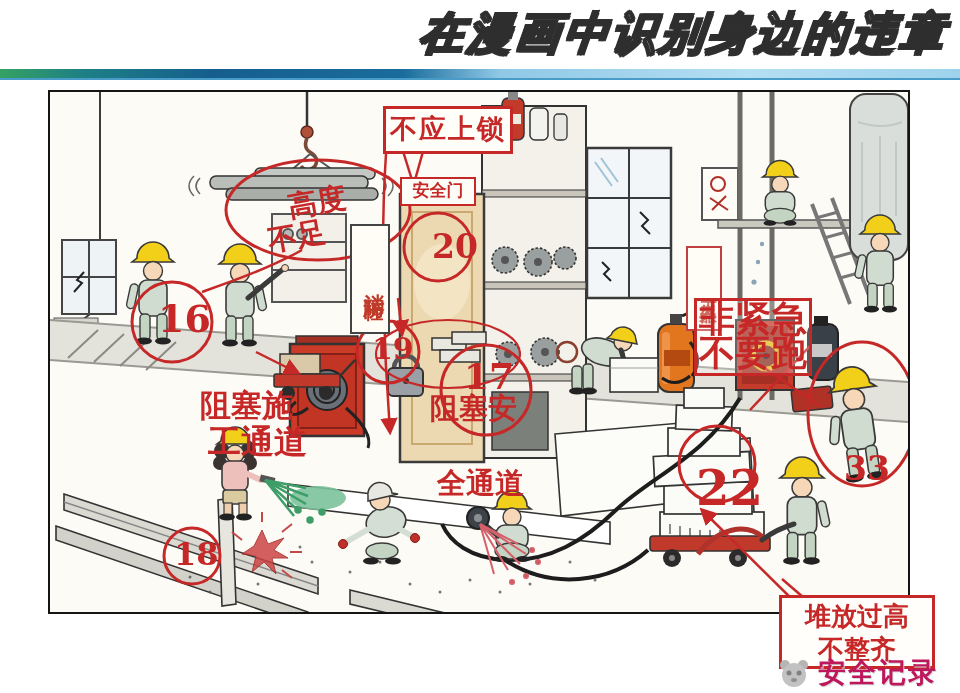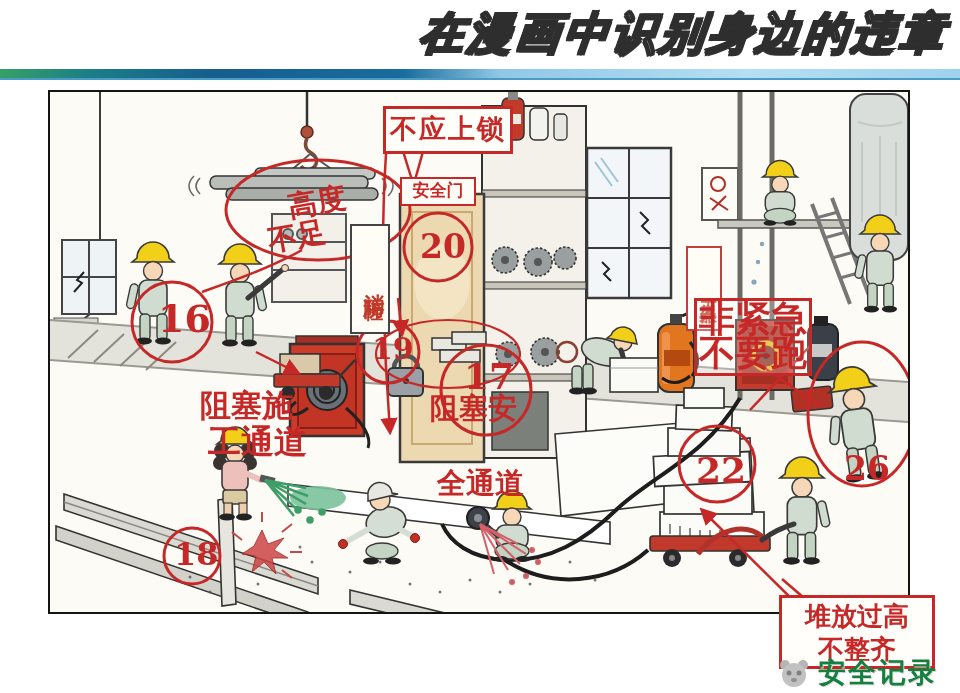--- a/index.html
+++ b/index.html
@@ -14,21 +14,21 @@
        border-bottom:2px solid #4a9cc8;}
   .frame{position:absolute;left:48px;top:90px;width:858px;height:520px;border:2px solid #141414;
        background:#0f172a;}
   .frame svg{position:absolute;left:0;top:0;}
   .anno{position:absolute;color:#c62828;font-weight:bold;line-height:1;white-space:nowrap;z-index:5;}
   .num{position:absolute;color:#c62828;font-weight:bold;font-family:"DejaVu Serif",serif;line-height:1;z-index:5;}
   .rbox{position:absolute;border:3px solid #c62828;color:#c62828;font-weight:bold;text-align:center;z-index:5;}
   .vsign{position:absolute;background:#fffdf6;color:#c03a2a;font-weight:bold;text-align:center;z-index:4;
        writing-mode:vertical-rl;letter-spacing:3px;}
   .watermark{position:absolute;left:776px;top:654px;display:flex;align-items:center;gap:6px;z-index:6;}
-  .watermark span{font-size:28px;font-weight:bold;color:#15803d;letter-spacing:2px;
+  .watermark span{font-size:28px;font-weight:bold;color:#be185d;letter-spacing:2px;
        text-shadow:1px 1px 0 #d8d8d8;}
 </style>
 </head>
 <body>
 
 <div class="page-title">在漫画中识别身边的违章</div>
 <div class="title-bar"></div>
 
 <div class="frame">
 
@@ -374,23 +374,23 @@
 
   <div class="anno" style="left:150px;top:298px;font-size:31px;">阻塞施</div>
   <div class="anno" style="left:158px;top:333px;font-size:33px;">工通道</div>
 
   <div class="num" style="left:414px;top:266px;font-size:36px;">17</div>
   <div class="anno" style="left:380px;top:302px;font-size:29px;">阻塞安</div>
   <div class="anno" style="left:387px;top:333px;font-size:29px;margin-top:44px;">全通道</div>
 
   <div class="num" style="left:124px;top:446px;font-size:32px;">18</div>
   <div class="num" style="left:322px;top:242px;font-size:30px;">19</div>
-  <div class="num" style="left:370px;top:138px;font-size:33px;">20</div>
-  <div class="num" style="left:794px;top:360px;font-size:33px;">26</div>
-  <div class="num" style="left:646px;top:360px;font-size:36px;">22</div>
+  <div class="num" style="left:382px;top:138px;font-size:33px;">20</div>
+  <div class="num" style="left:794px;top:360px;font-size:33px;">33</div>
+  <div class="num" style="left:646px;top:372px;font-size:48px;">22</div>
 
   <div class="rbox" style="left:644px;top:206px;width:112px;height:72px;font-size:36px;background:rgba(255,255,255,0.25);">
     <div style="line-height:36px;">非紧急</div>
     <div style="line-height:32px;">不要跑</div>
   </div>
 
   <div class="rbox" style="left:350px;top:85px;width:72px;height:25px;line-height:24px;font-size:17px;border-width:2px;background:#fdfdf8;">安全门</div>
 
   <div class="vsign" style="left:300px;top:132px;width:36px;height:102px;font-size:21px;border:2px solid #444;padding-top:4px;">消防栓</div>
 

